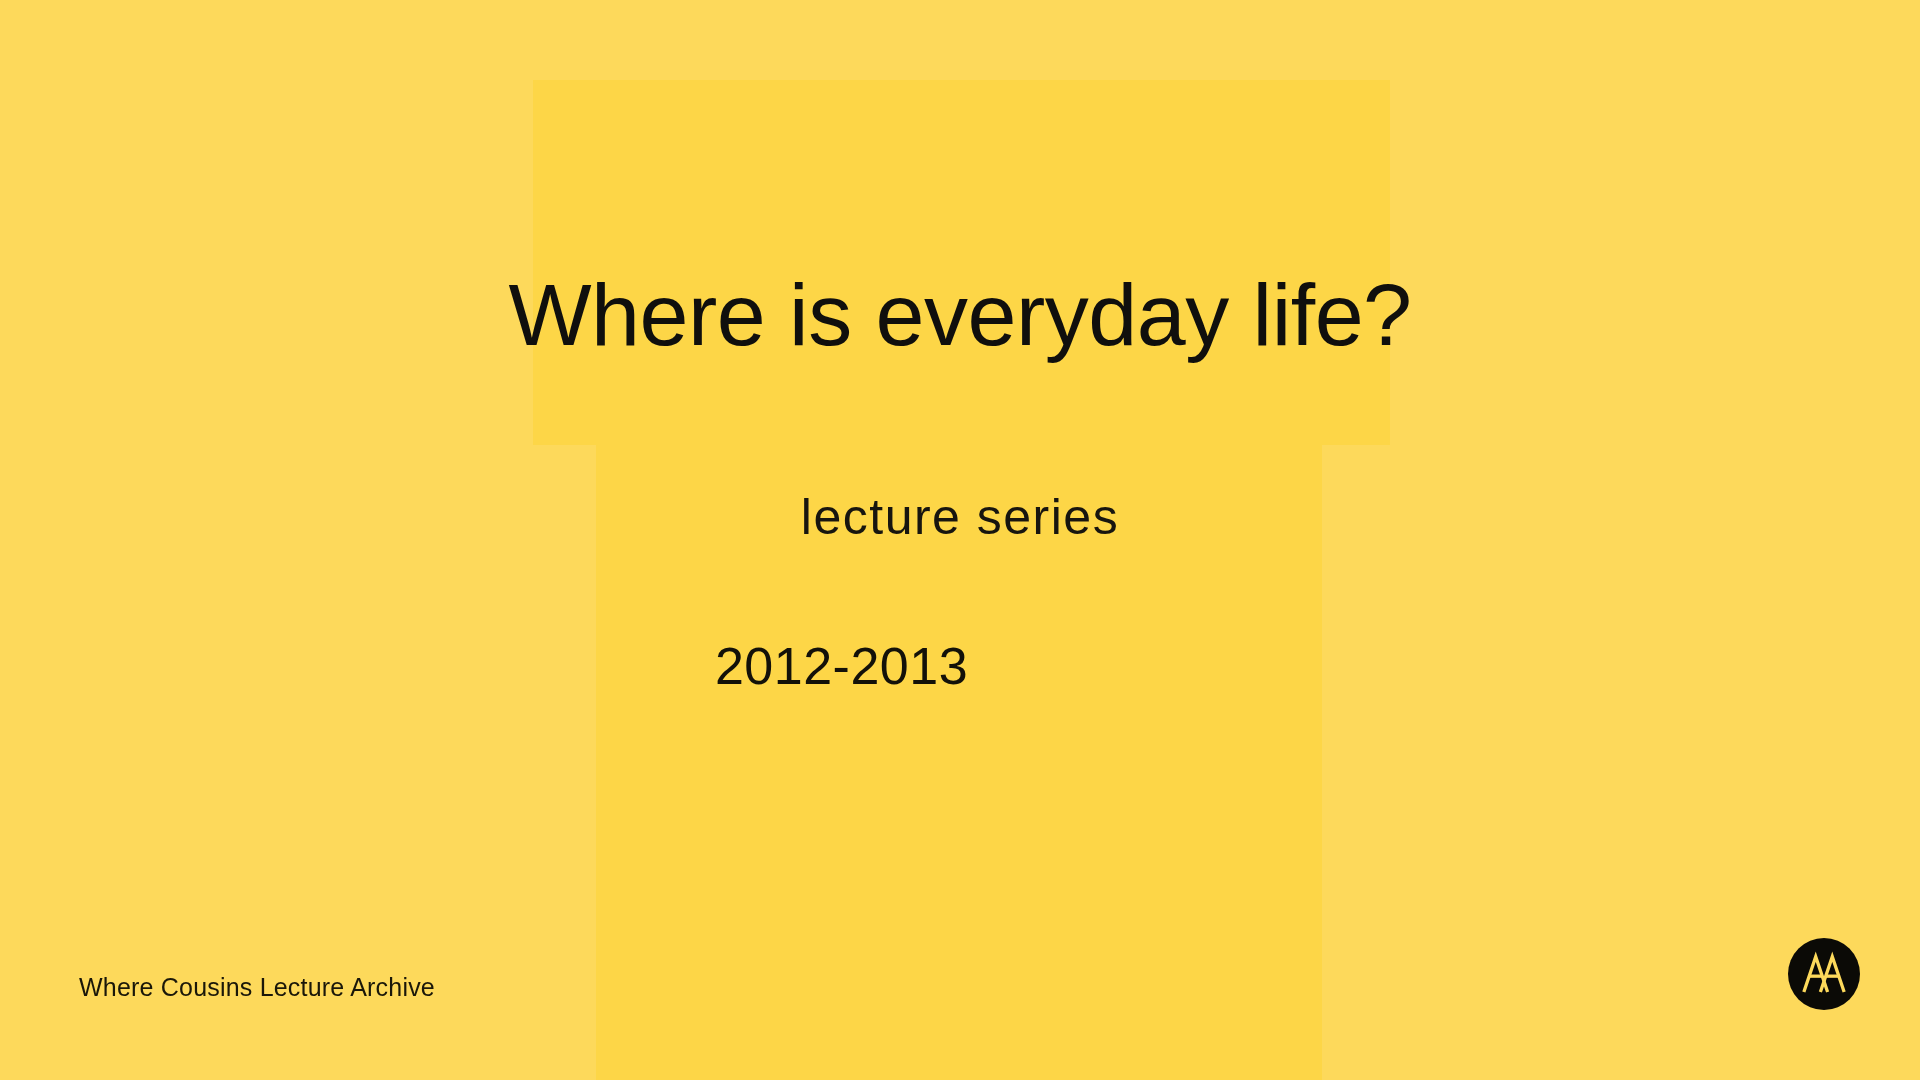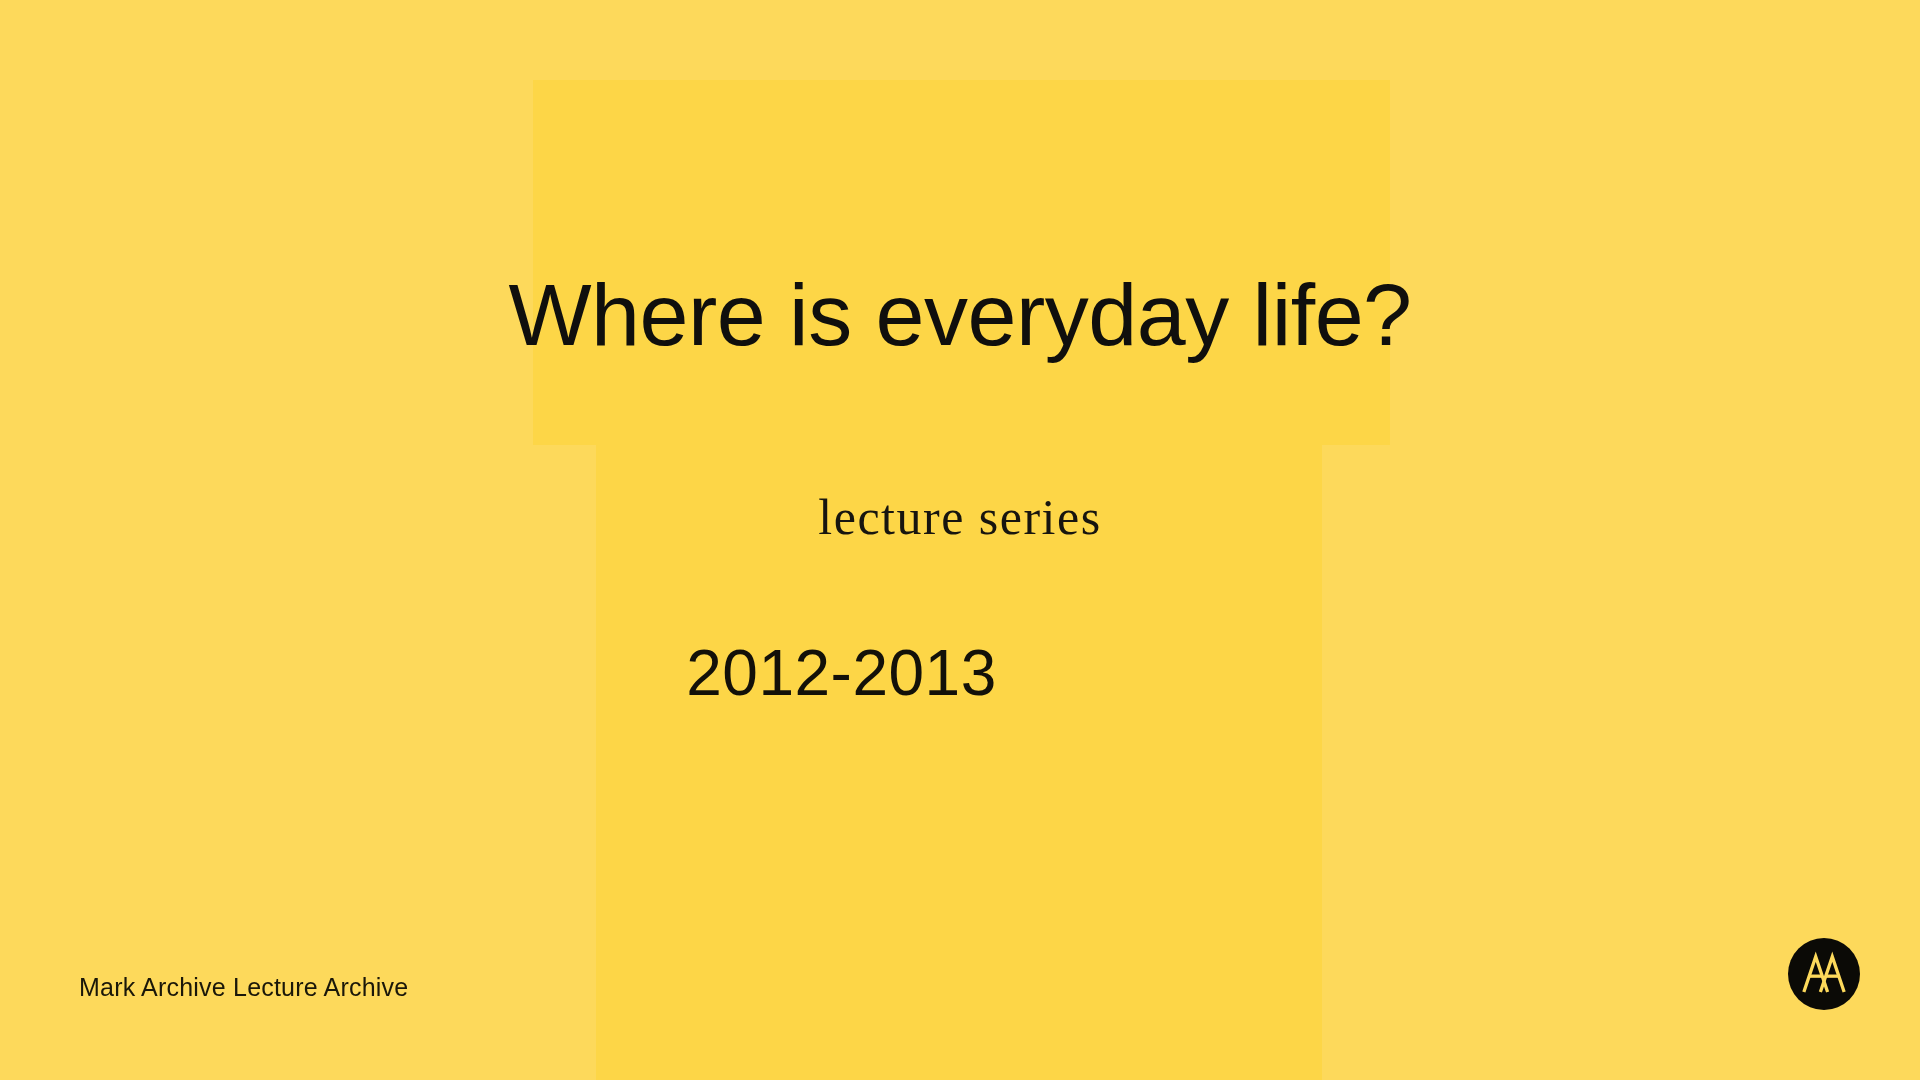--- a/index.html
+++ b/index.html
@@ -65,29 +65,28 @@
   #slide-subtitle {
     position: absolute;
     left: 0;
     top: 490px;
     width: 1920px;
     font-size: 50px;
     line-height: 1.1;
     font-weight: 400;
     letter-spacing: 1.5px;
     color: #17150f;
-    font-family: Liberation Serif, serif;
   }
 
   #slide-years {
     position: absolute;
     left: 0;
     top: 638px;
     width: 1683px;
-    font-size: 64px;
+    font-size: 52px;
     line-height: 1.1;
     font-weight: 400;
     letter-spacing: 0.5px;
     color: #131109;
   }
 
   
   #archive-caption {
     position: absolute;
     left: 79px;
@@ -120,21 +119,21 @@
 
   <div class="block" id="block-upper"></div>
   <div class="block" id="block-lower"></div>
 
   <div id="text-stack">
     <div id="slide-title">Where is everyday life?</div>
     <div id="slide-subtitle">lecture series</div>
     <div id="slide-years">2012-2013</div>
   </div>
 
-  <div id="archive-caption">Mark Archive Lecture Archive</div>
+  <div id="archive-caption">Where Cousins Lecture Archive</div>
 
   <div id="aa-logo" aria-label="AA">
     <svg viewBox="0 0 100 100" xmlns="http://www.w3.org/2000/svg">
       <circle cx="50" cy="50" r="50" fill="#0b0a06"></circle>
       <g fill="none" stroke="#fdd95b" stroke-width="4.6" stroke-linecap="butt">
 
         <path d="M 22 75 L 38.5 26 L 55 75"></path>
         <path d="M 29.5 53 L 47.5 53"></path>
 
         <path d="M 45 75 L 61.5 26 L 78 75"></path>

